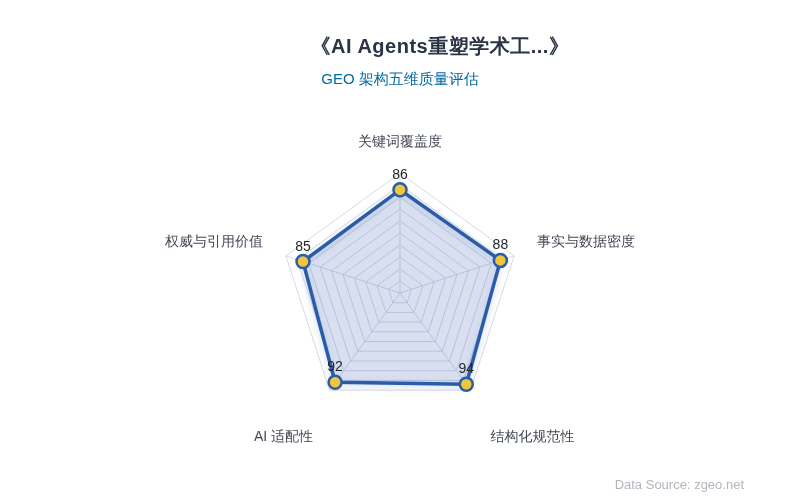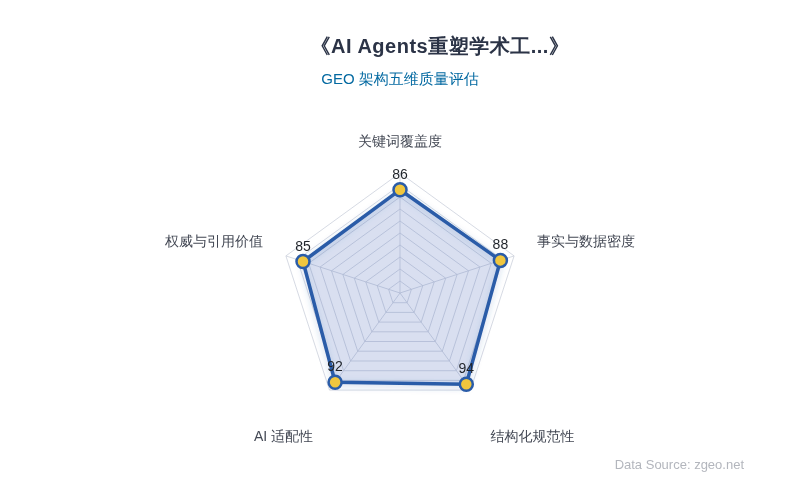--- a/index.html
+++ b/index.html
@@ -34,21 +34,21 @@
     position: absolute;
     top: 0;
     left: 0;
   }
   .radar-svg text {
     font-family: "Liberation Sans", sans-serif;
   }
   .data-source {
     position: absolute;
     right: 56px;
-    bottom: 28px;
+    bottom: 8px;
     font-size: 13px;
     font-weight: 400;
     padding-left: 28px;
   }
 </style>
 </head>
 <body>
 
 <div class="canvas">
   <div class="chart-title" style="color: rgb(43, 51, 70); margin-left: 40px;">《AI Agents重塑学术工...》</div>

